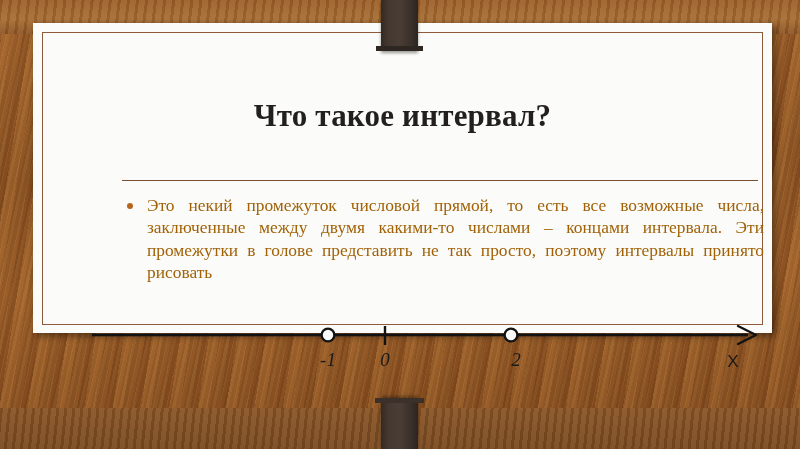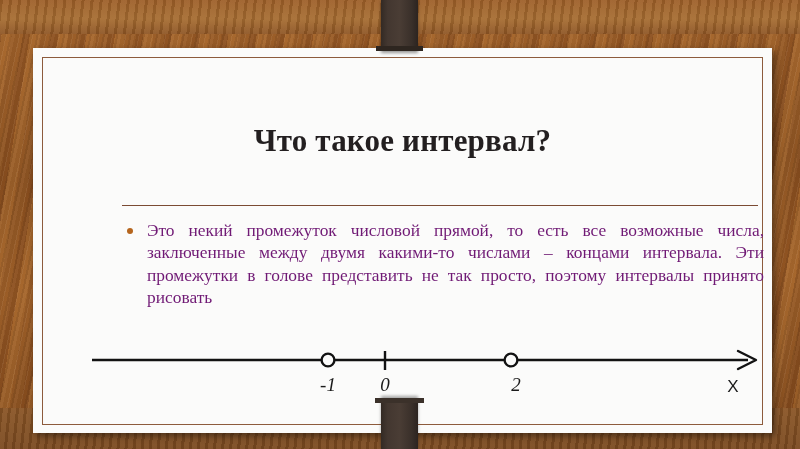--- a/index.html
+++ b/index.html
@@ -69,23 +69,23 @@
         rgba(0,0,0,0.09) 3px,
         rgba(255,255,255,0.06) 3px,
         rgba(255,255,255,0.06) 9px),
       linear-gradient(180deg, #9d5f28 0%, #a66c31 55%, #8e5524 100%);
   }
 
   
   #card {
     position: absolute;
     left: 33px;
-    top: 48px;
+    top: 23px;
     width: 739px;
-    height: 385px;
+    height: 310px;
     background: #fbfbfa;
     box-shadow: 3px 3px 7px rgba(0,0,0,0.45);
   }
   #card-inner-border {
     position: absolute;
     left: 9px;
     top: 9px;
     right: 9px;
     bottom: 8px;
     border: 1px solid #8d5b3c;
@@ -172,21 +172,21 @@
     top: 9px;
     width: 6px;
     height: 6px;
     border-radius: 50%;
     background: #b5651d;
   }
   #body-text {
     font-family: "Liberation Serif", "DejaVu Serif", serif;
     font-size: 17.4px;
     line-height: 22.3px;
-    color: #701a75;
+    color: #a16207;
     text-align: justify;
     text-justify: inter-word;
     width: 617px;
   }
 
   
   #numberline {
     position: absolute;
     left: 55px;
     top: 292px;

